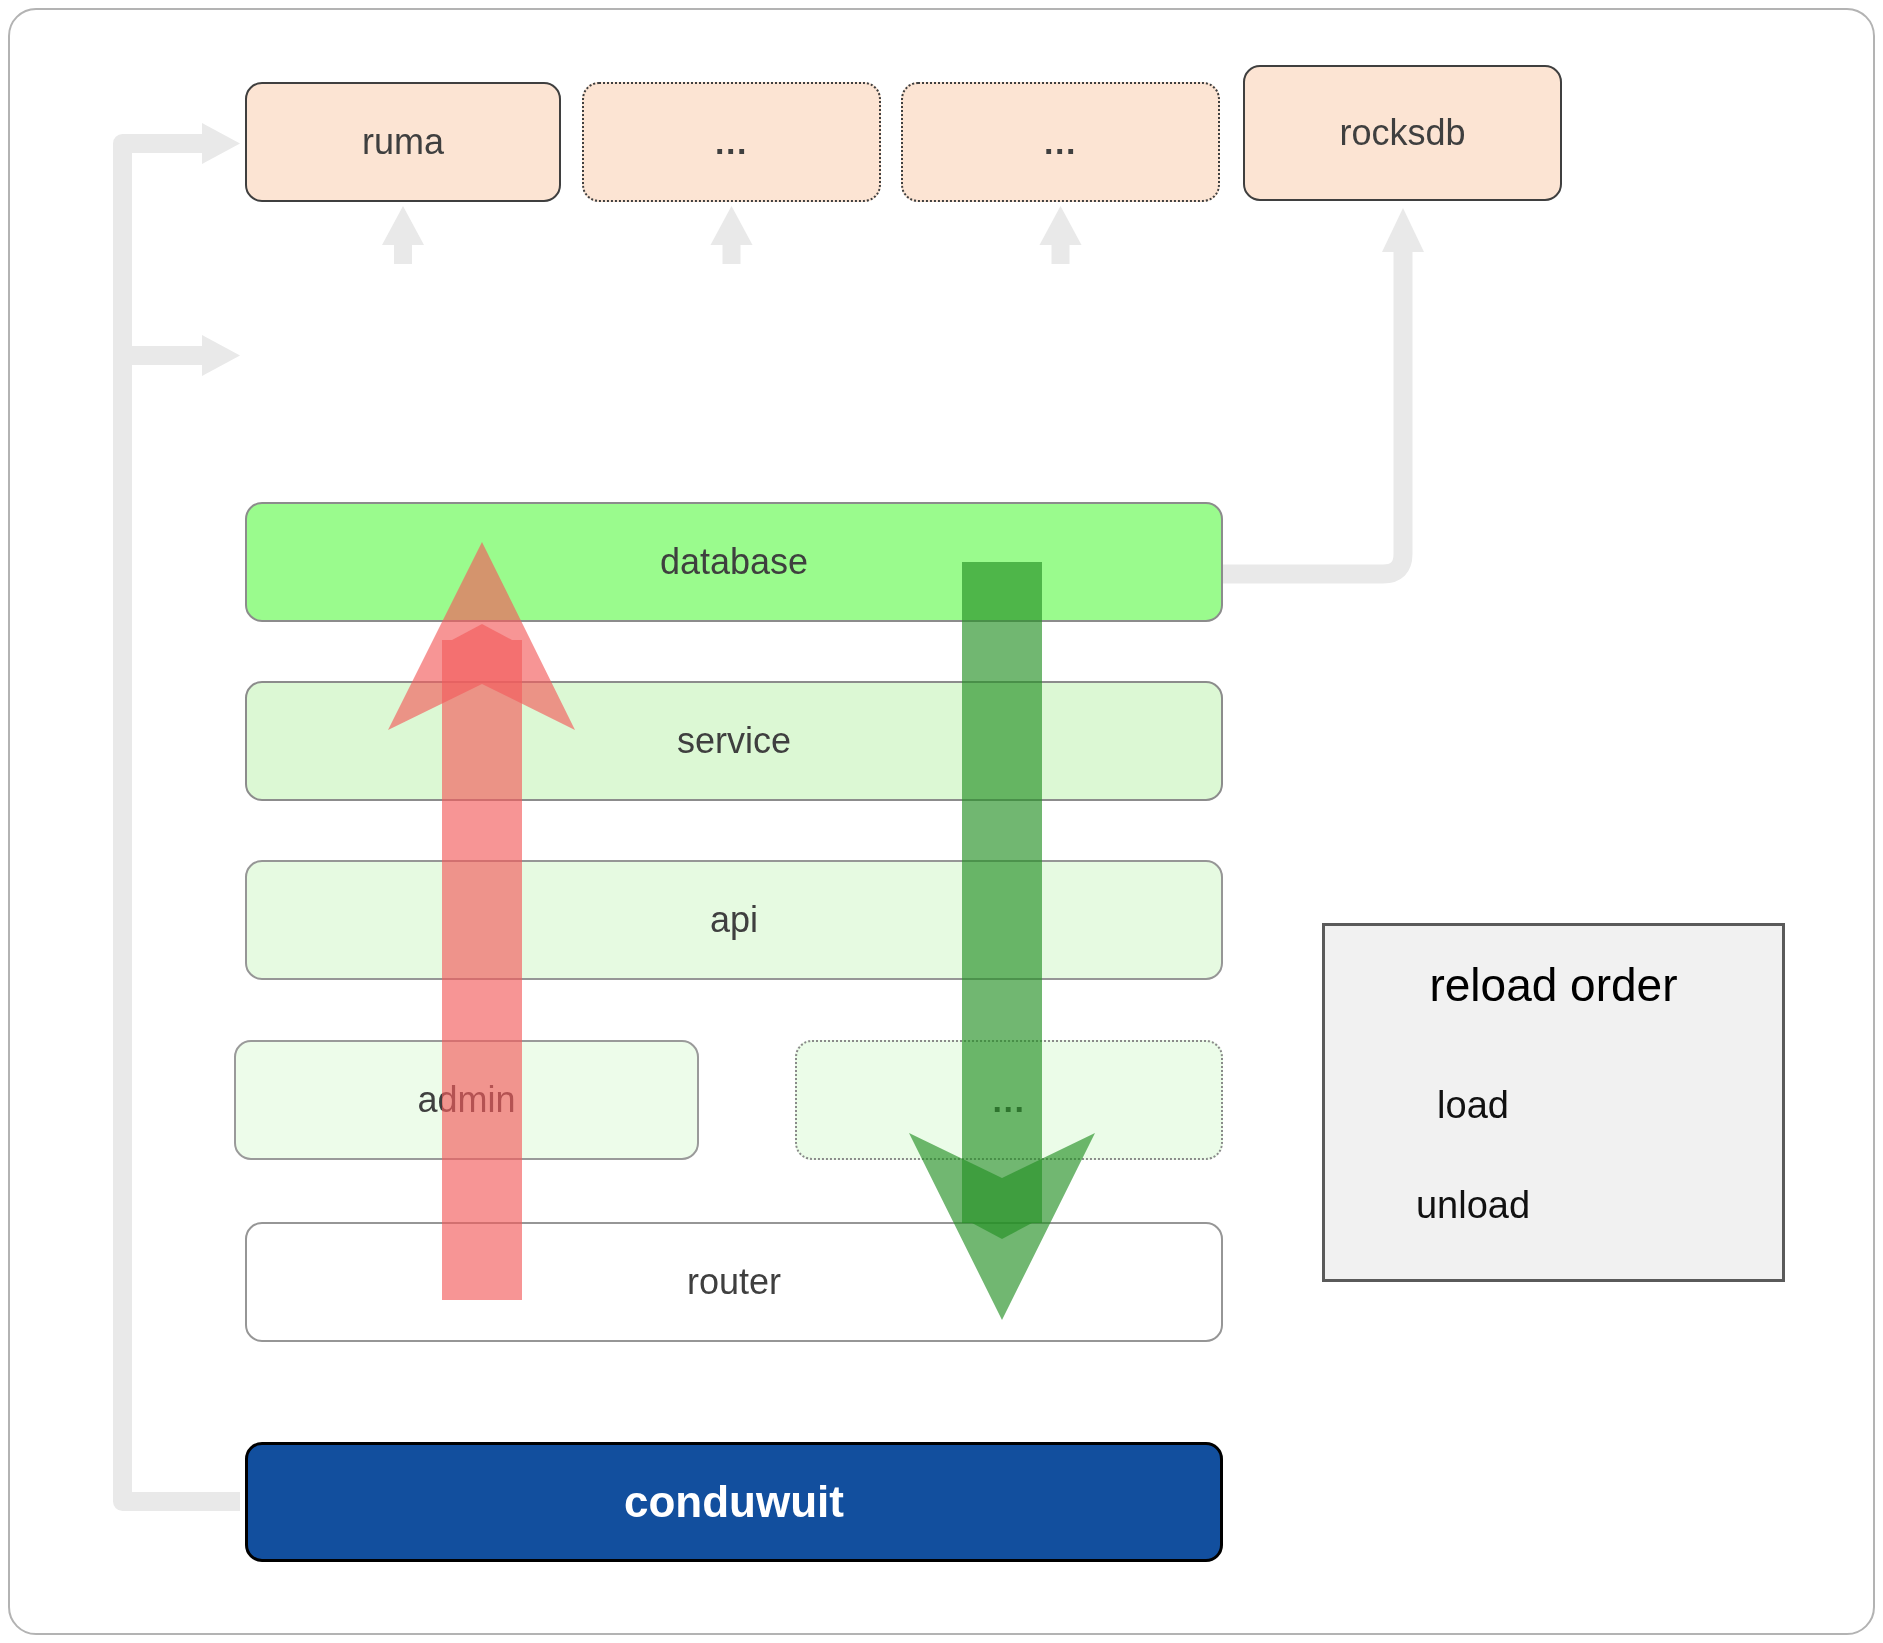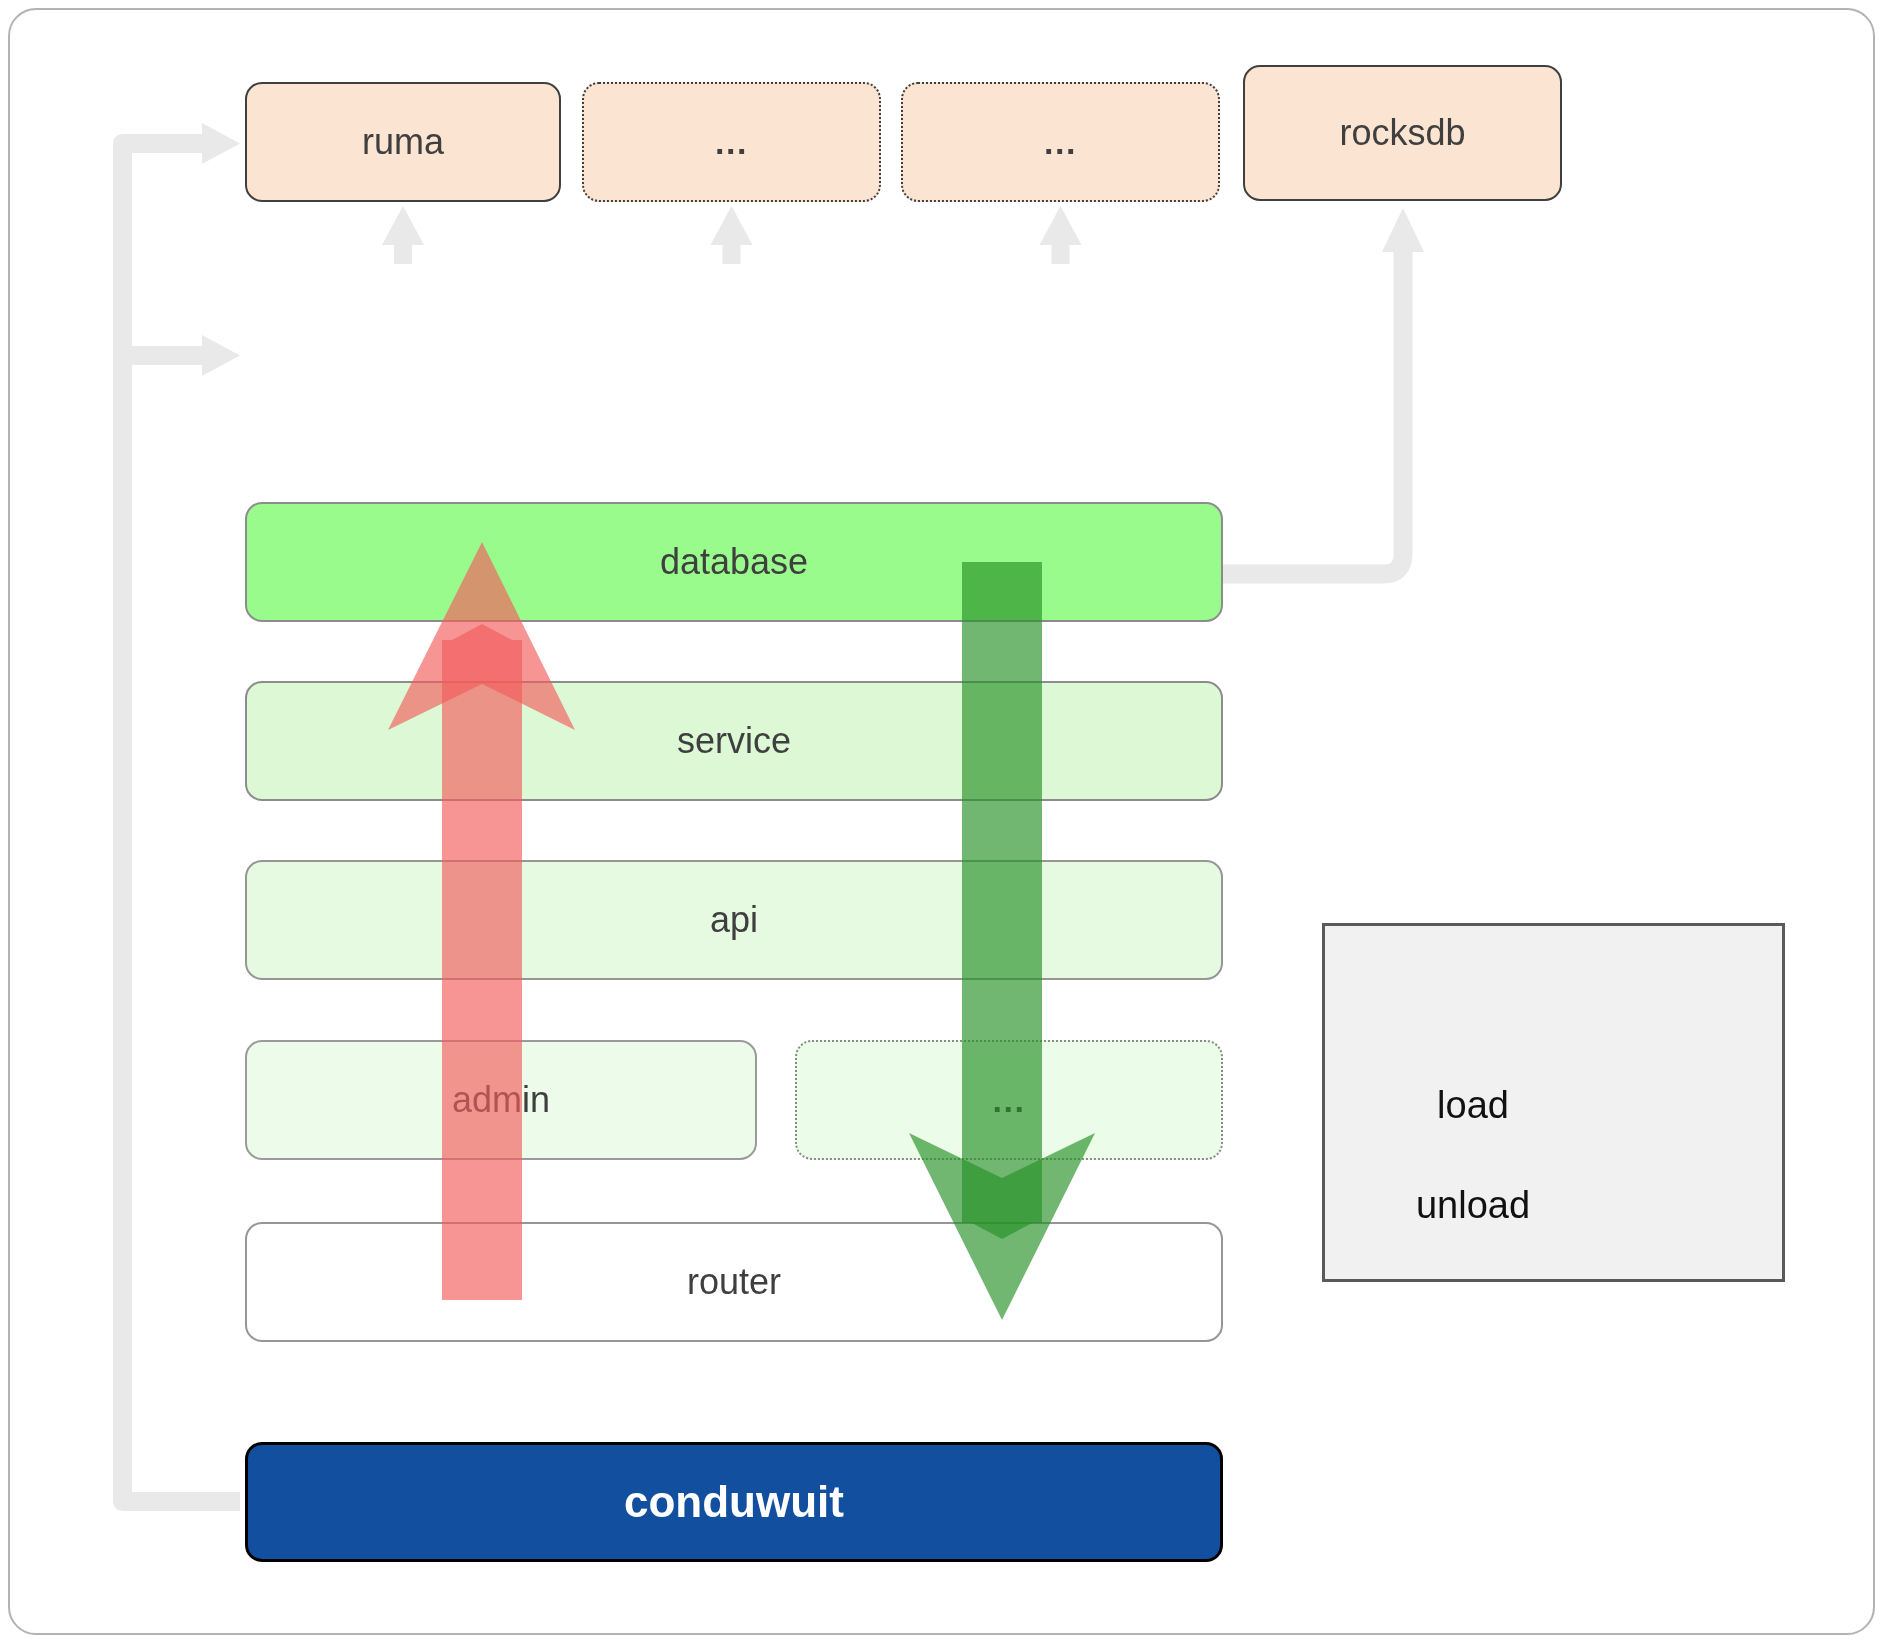--- a/index.html
+++ b/index.html
@@ -81,34 +81,35 @@
 
   <div class="box database" style="left:245px;top:502px;width:978px;height:120px">
     <span>database</span>
   </div>
   <div class="box service" style="left:245px;top:681px;width:978px;height:120px">
     <span>service</span>
   </div>
   <div class="box api" style="left:245px;top:860px;width:978px;height:120px">
     <span>api</span>
   </div>
-  <div class="box admin" style="left:245px;top:1040px;width:512px;height:120px">
+  <div class="box admin" style="left:234px;top:1040px;width:465px;height:120px">
     <span>admin</span>
   </div>
   <div class="box dots-green" style="left:795px;top:1040px;width:428px;height:120px">
     <span class="dots-label">...</span>
   </div>
   <div class="box router" style="left:245px;top:1222px;width:978px;height:120px">
     <span>router</span>
   </div>
   <div class="box conduwuit" style="left:245px;top:1442px;width:978px;height:120px">
     <span>conduwuit</span>
   </div>
 
   <div class="legend" style="left:1322px;top:923px;width:463px;height:359px">
+    <div class="legend-title">reload order</div>
     <div class="legend-row" style="top:112px">
       <svg width="220" height="80" viewBox="0 0 220 80">
         <rect class="arrow-load" x="0" y="25" width="178" height="30"></rect>
         <polygon class="arrow-load" points="178,25 196,40 178,55"></polygon>
         <polygon class="arrow-load" points="143,2 220,40 143,78 175,40"></polygon>
       </svg>
       <span class="legend-label">load</span>
     </div>
     <div class="legend-row" style="top:212px">
       <svg width="220" height="80" viewBox="0 0 220 80">

